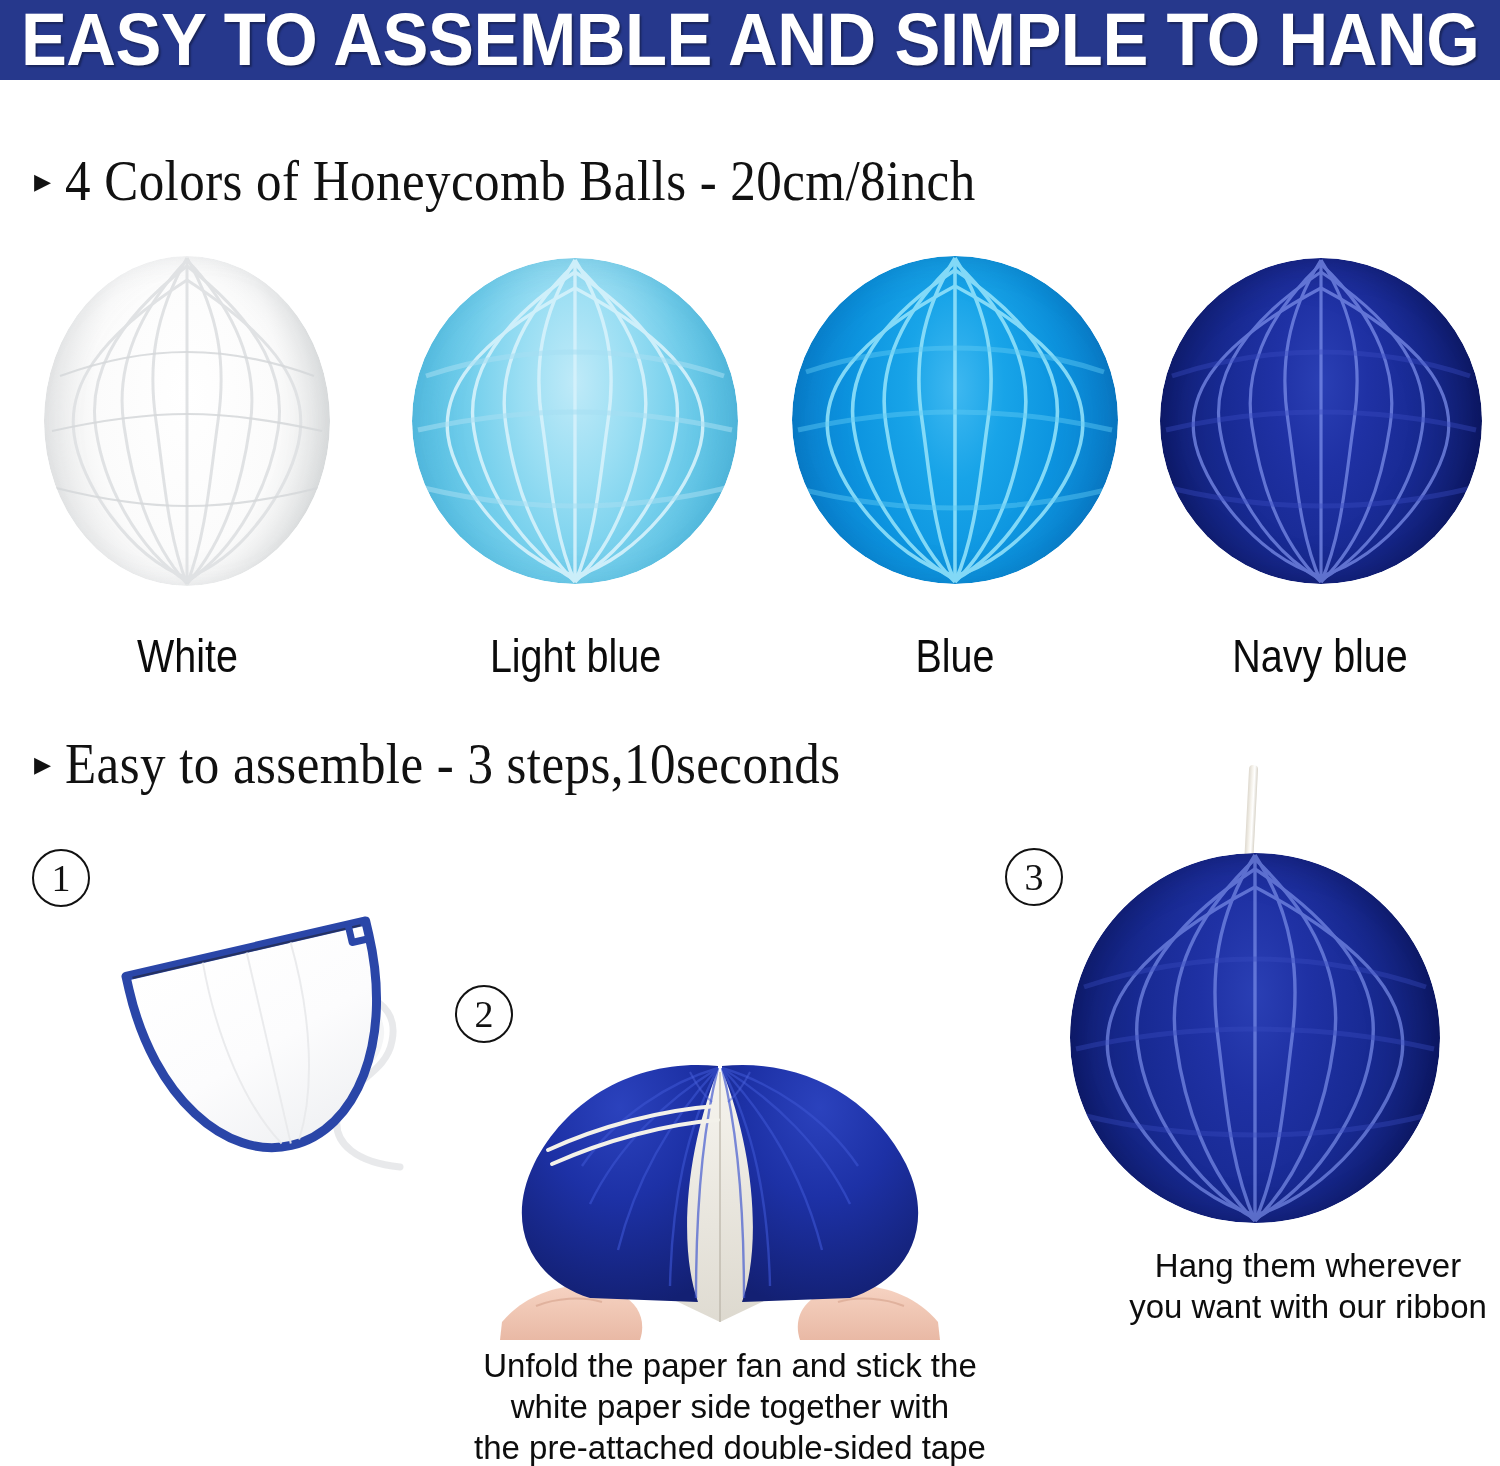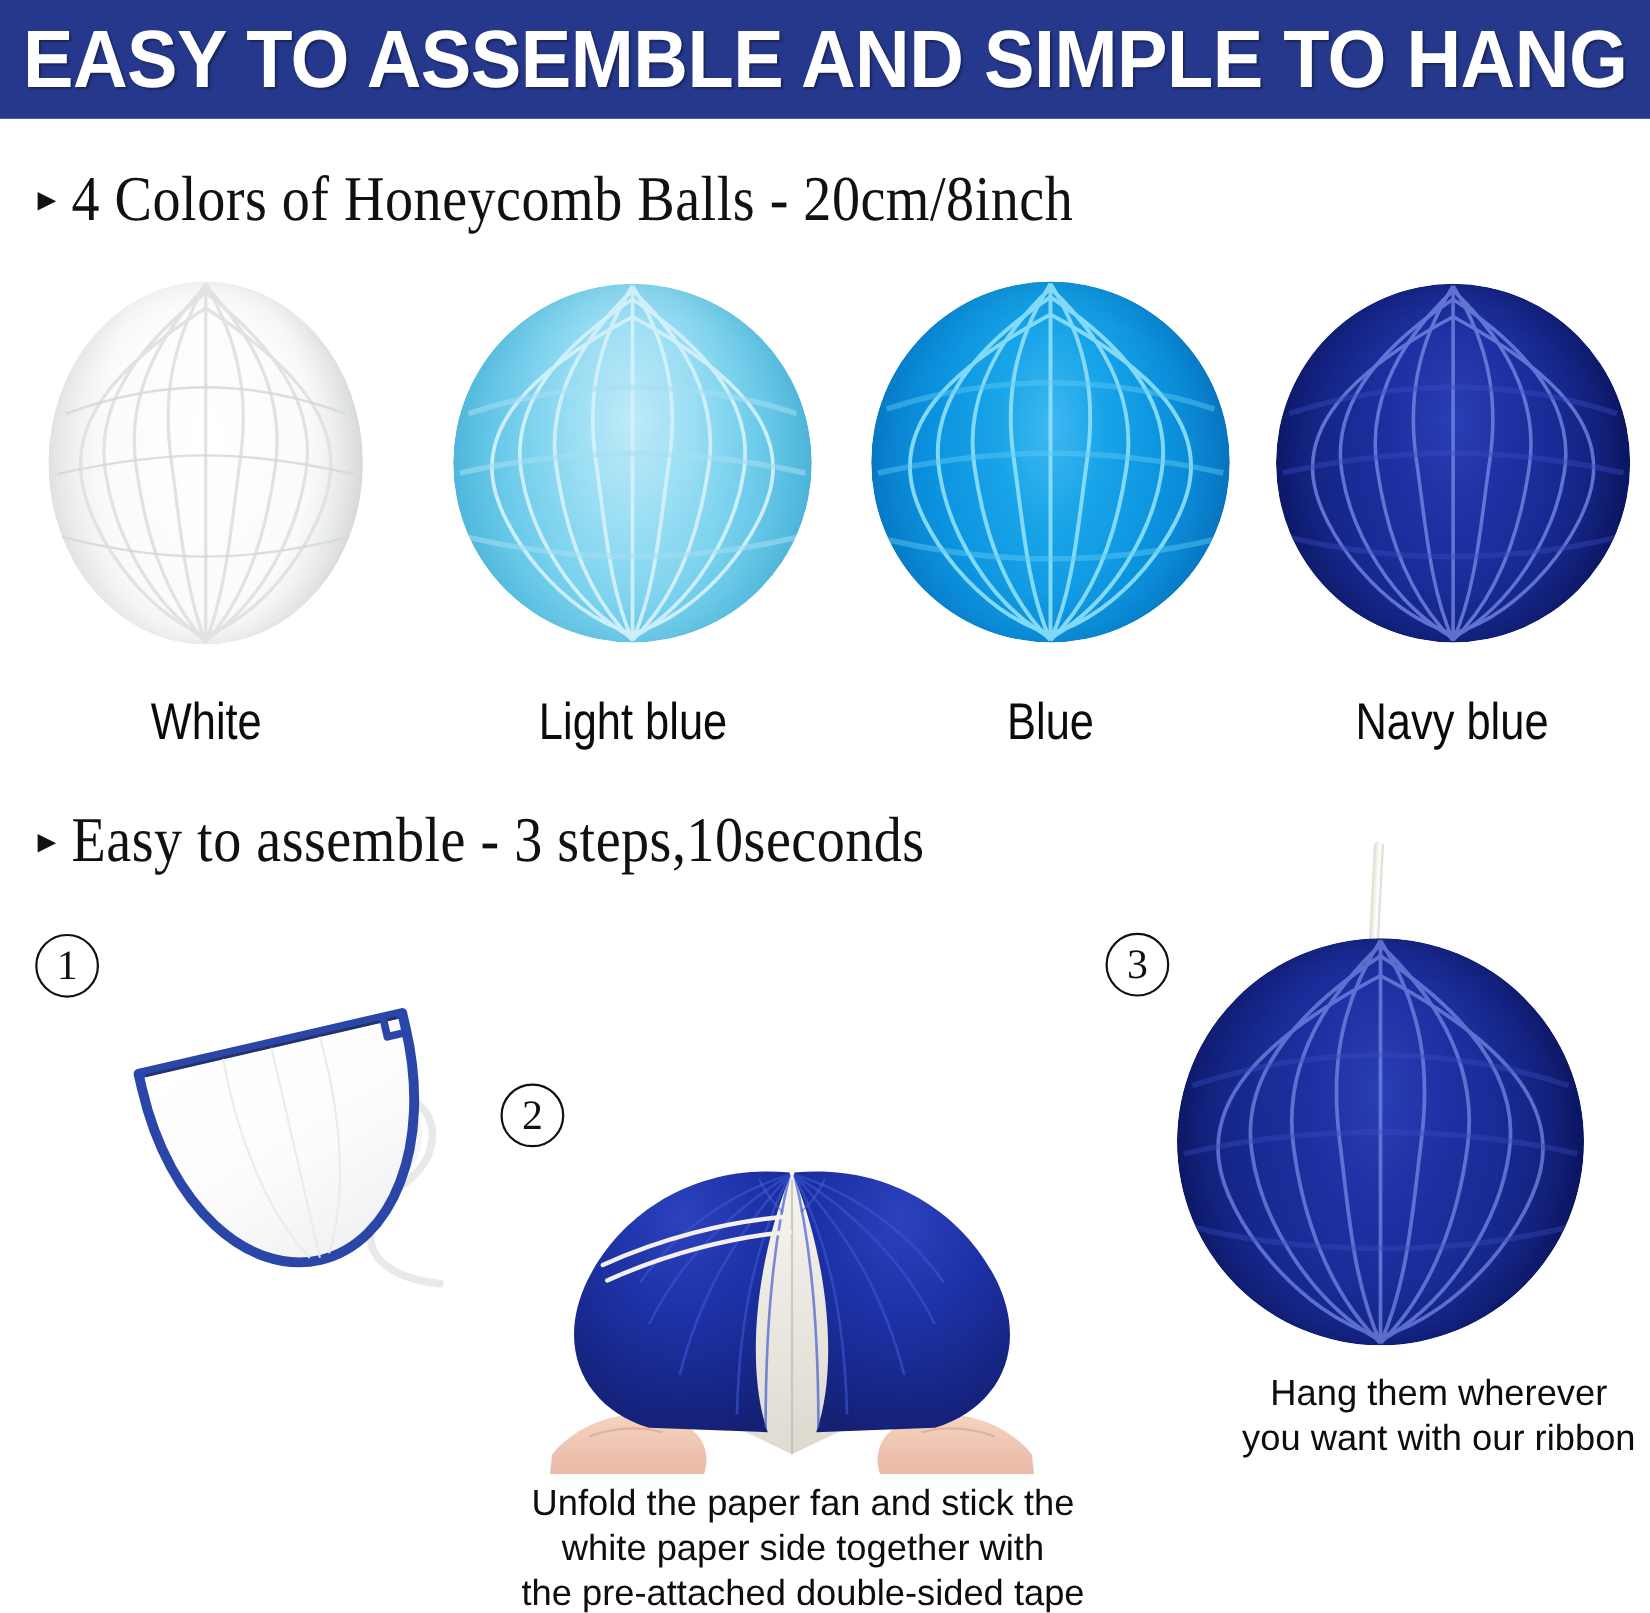--- a/index.html
+++ b/index.html
@@ -17,21 +17,21 @@
     width: 1500px;
     height: 1466px;
     background: #ffffff;
   }
 
   
   .banner {
     position: absolute;
     left: 0; top: 0;
     width: 1500px;
-    height: 108px;
+    height: 80px;
     background: #26388c;
     display: flex;
     align-items: center;
     justify-content: center;
     overflow: hidden;
   }
   .banner-title {
     color: #ffffff;
     font-family: "Liberation Sans Narrow", "Liberation Sans", sans-serif;
     font-weight: bold;

